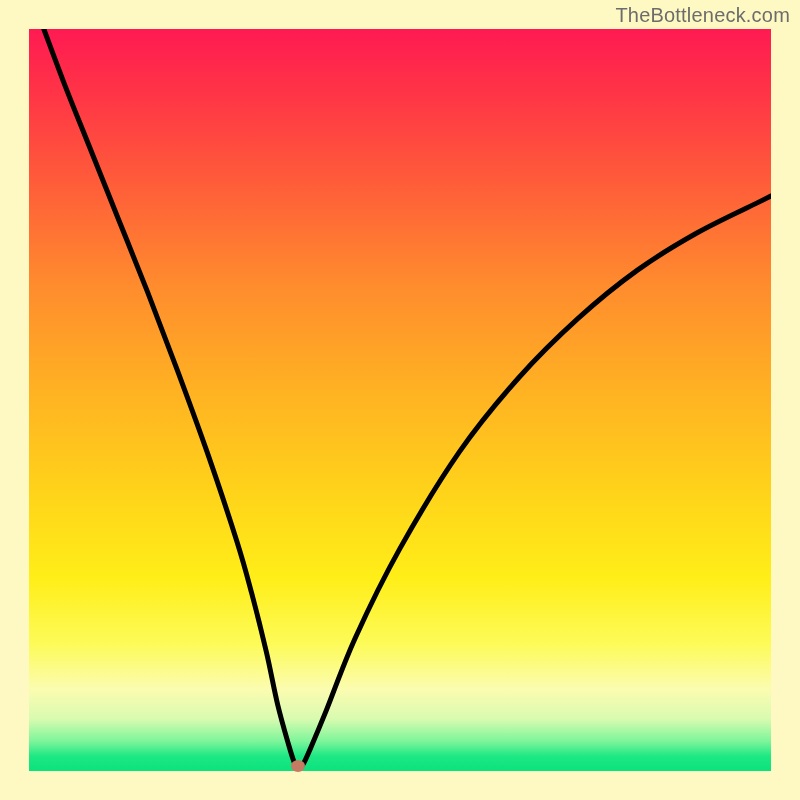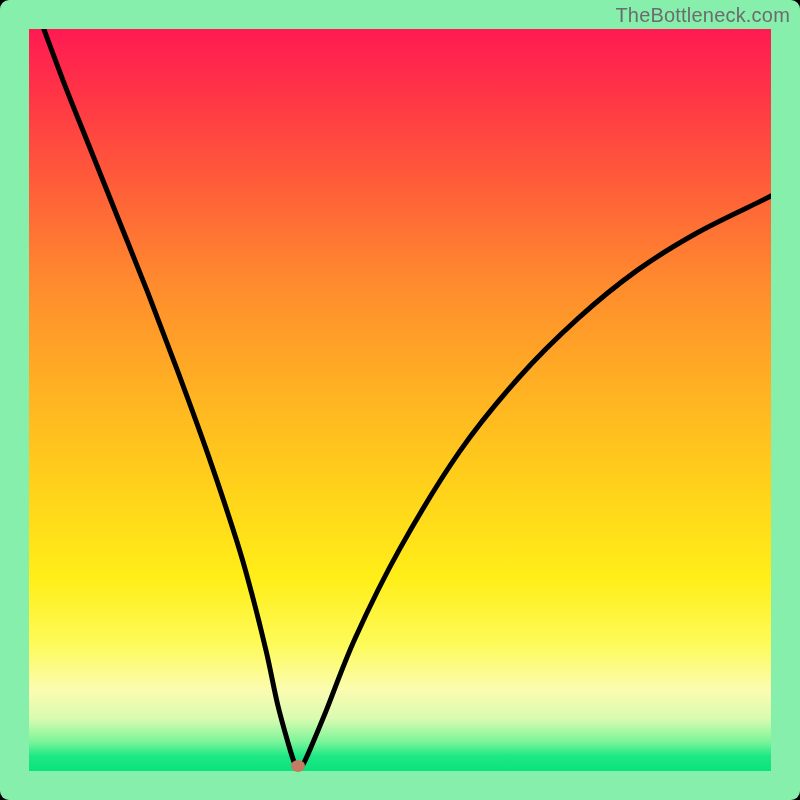--- a/index.html
+++ b/index.html
@@ -7,22 +7,21 @@
     padding: 0;
     width: 800px;
     height: 800px;
     overflow: hidden;
     background: #000;
     font-family: Arial, Helvetica, sans-serif;
   }
   .frame {
     position: absolute;
     inset: 0;
-    background: #86efac;
-    border-radius: 9px;
+    background: #fef9c3;
   }
   .plot-area {
     position: absolute;
     left: 29px;
     top: 29px;
     width: 742px;
     height: 742px;
     
     background: linear-gradient(
       to bottom,

